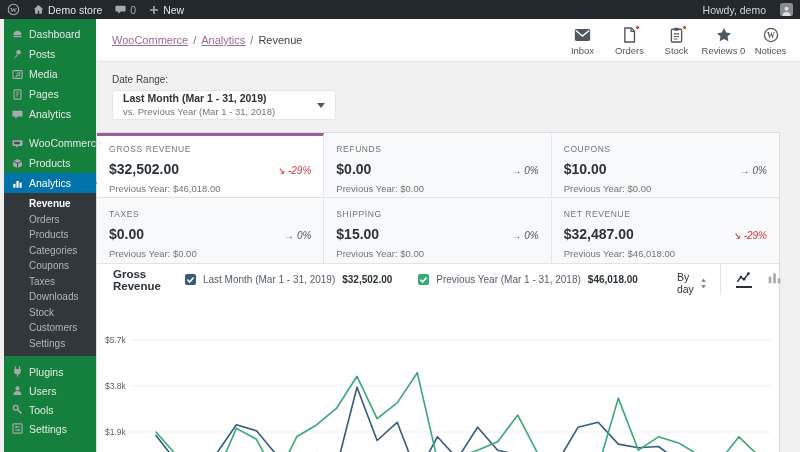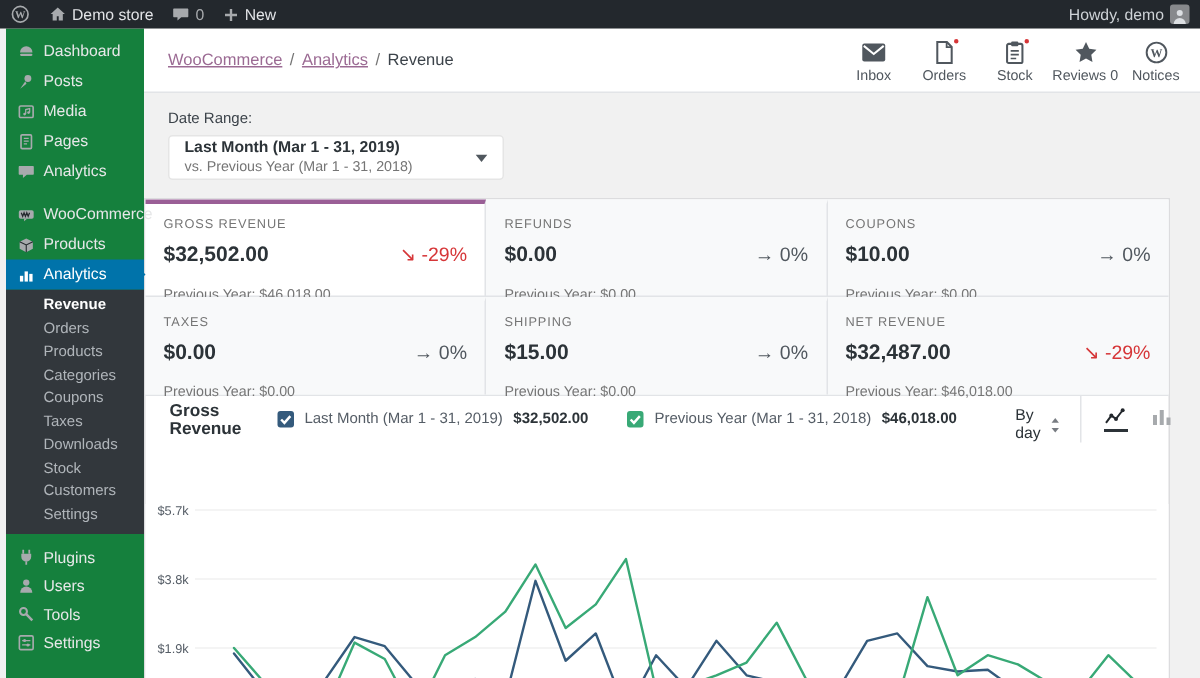--- a/index.html
+++ b/index.html
@@ -15,21 +15,21 @@
   
   .admin-bar {
     position: absolute; top:0; left:0; width:800px; height:19px;
     background:#23282d; color:#cfd3d7; display:flex; align-items:center;
     font-size:10.5px; z-index:60;
   }
   .ab-left { display:flex; align-items:center; gap:13px; padding-left:7px; }
   .ab-item { display:flex; align-items:center; gap:4px; color:#e2e4e7; }
   .ab-item .aico { color:#a7aaad; display:flex; }
   .ab-count { color:#a7aaad; }
-  .ab-right { margin-left:auto; display:flex; align-items:center; gap:4px; padding-right:7px; }
+  .ab-right { margin-left:auto; display:flex; align-items:center; gap:14px; padding-right:7px; }
   .avatar { width:13px; height:13px; border-radius:2px; background:#87898c; overflow:hidden; display:flex; align-items:flex-end; justify-content:center; }
 
   
   .sidebar {
     position:absolute; top:19px; left:4px; width:92px; height:433px;
     background:#15803d; z-index:50; font-size:10.5px;
   }
   .menu { padding-top:5px; }
   .menu-item {
     height:20px; display:flex; align-items:center; gap:6px;
@@ -89,24 +89,24 @@
   .report { margin:12px 20px 0 0; background:#fff; border:1px solid #dcdcde; border-bottom:none; }
 
   .tiles { display:grid; grid-template-columns:1fr 1fr 1fr; background:#f8f9fa; }
   .tile { height:65px; padding:8px 12px 0; border-top:3px solid transparent; background:#f8f9fa; }
   .tile:not(:nth-child(3n)) { border-right:1px solid #e2e4e7; }
   .tile:nth-child(-n+3) { border-bottom:1px solid #e2e4e7; }
   .tile.selected { background:#fff; border-top-color:var(--accent); }
   .tile-label { font-size:8.5px; letter-spacing:0.6px; color:#757575; }
   .tile-row { display:flex; justify-content:space-between; align-items:baseline; margin-top:7px; }
   .tile-value { font-size:14px; font-weight:bold; color:#2c3338; }
-  .tile-trend { font-size:13px; }
+  .tile-trend { font-size:10px;font-style:italic; }
   .trend-down { color:var(--red); }
   .trend-flat { color:#50575e; }
-  .tile-sub { font-size:9.5px; color:#757575; margin-top:14px; }
+  .tile-sub { font-size:9.5px; color:#757575; margin-top:6px; }
 
   
   .chart-header { height:32px; border-top:1px solid #e2e4e7; display:flex; align-items:center; }
   .chart-title { font-size:11.5px; font-weight:bold; color:#2c3338; padding:0 24px 0 16px; }
   .legend { display:flex; align-items:center; gap:7px; margin-right:26px; }
   .legend-check { width:11px; height:11px; border-radius:2px; display:flex; align-items:center; justify-content:center; flex:none; }
   .legend-label { font-size:10px; color:#555d66; white-space:nowrap; }
   .legend-value { font-size:10px; font-weight:bold; color:#2c3338; white-space:nowrap; }
   .chart-controls { margin-left:auto; display:flex; align-items:flex-end; align-self:stretch; }
   .interval { display:flex; align-items:center; gap:6px; font-size:10.5px; color:#2c3338; padding:0 13px; cursor:pointer; }

